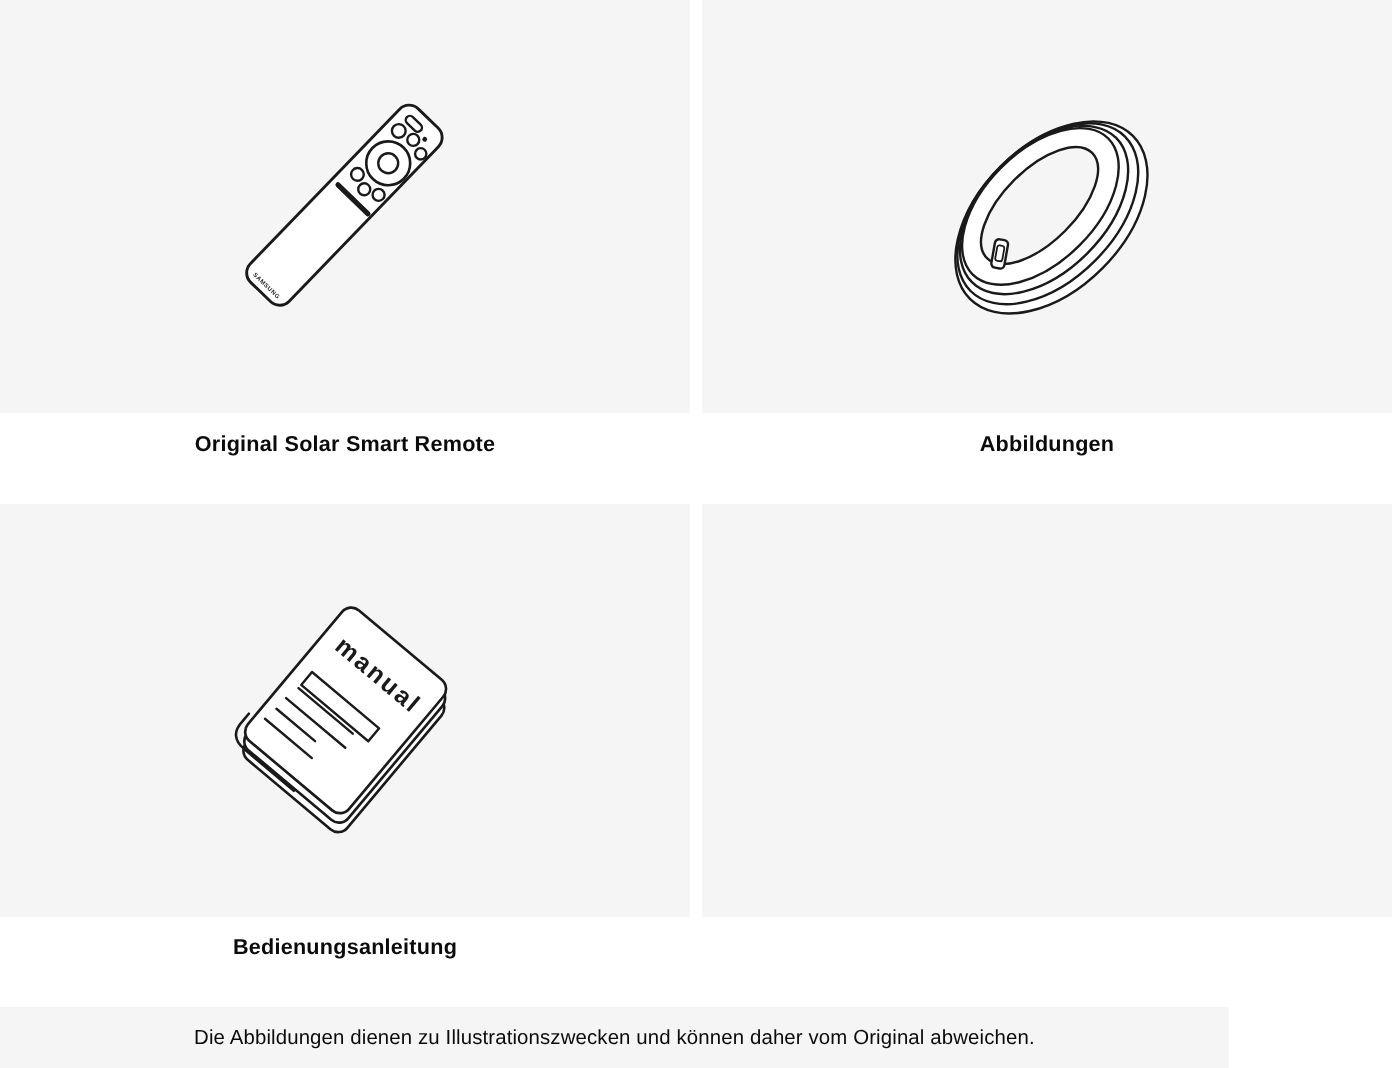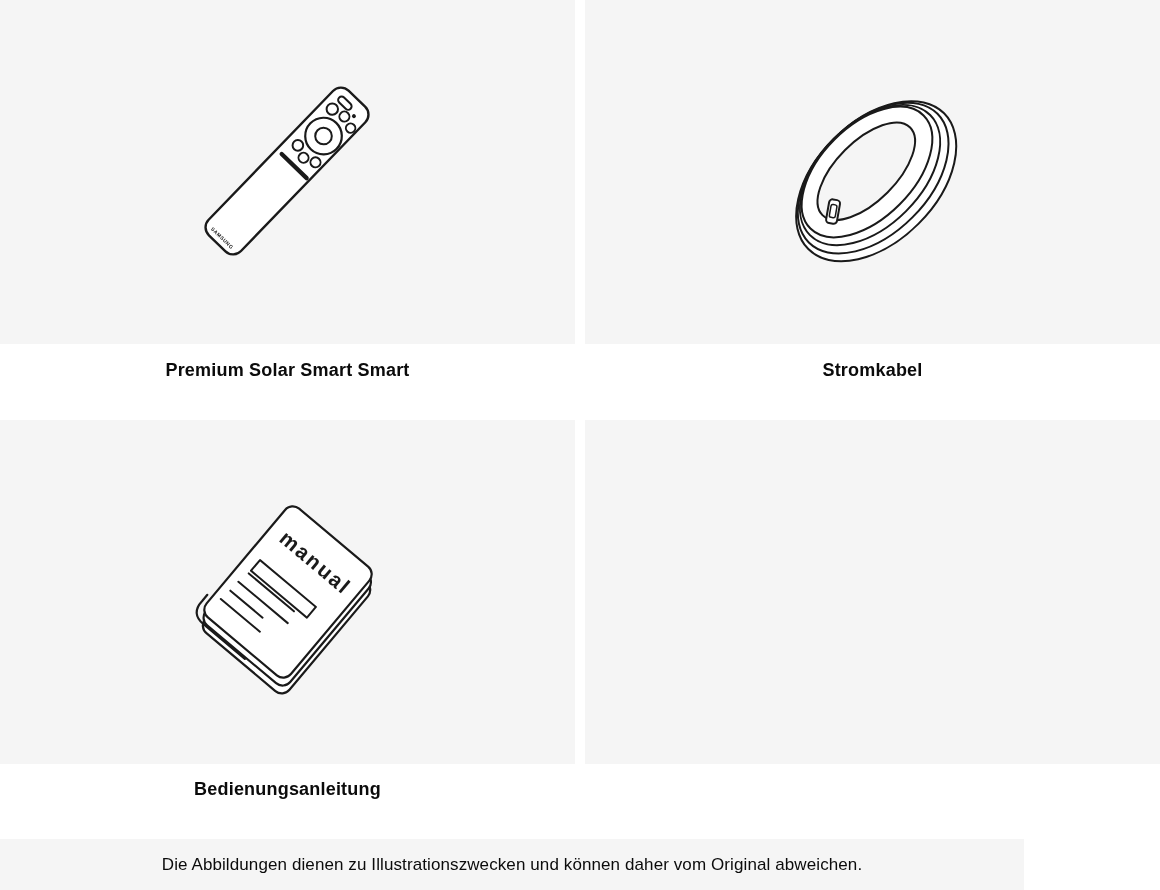--- a/index.html
+++ b/index.html
@@ -89,24 +89,24 @@
         <line x1="-44.6" y1="24" x2="19.8" y2="24" stroke-width="2"></line>
         <line x1="-45" y1="36" x2="-3" y2="36" stroke-width="2"></line>
         <line x1="-47" y1="48.5" x2="4" y2="48.5" stroke-width="2"></line>
       </g>
     </svg>
   </div>
 
   <div class="cell cell-br"></div>
 
   <div class="label-row lbl-tl">
-    <span class="item-label">Premium Solar Smart Smart</span>
+    <span class="item-label">Original Solar Smart Remote</span>
   </div>
   <div class="label-row lbl-tr">
-    <span class="item-label">Stromkabel</span>
+    <span class="item-label">Abbildungen</span>
   </div>
   <div class="label-row row2 lbl-bl">
     <span class="item-label">Bedienungsanleitung</span>
   </div>
 
   <div class="footer">
     <span class="footer-text">Die Abbildungen dienen zu Illustrationszwecken und können daher vom Original abweichen.</span>
   </div>
 
 </div>

